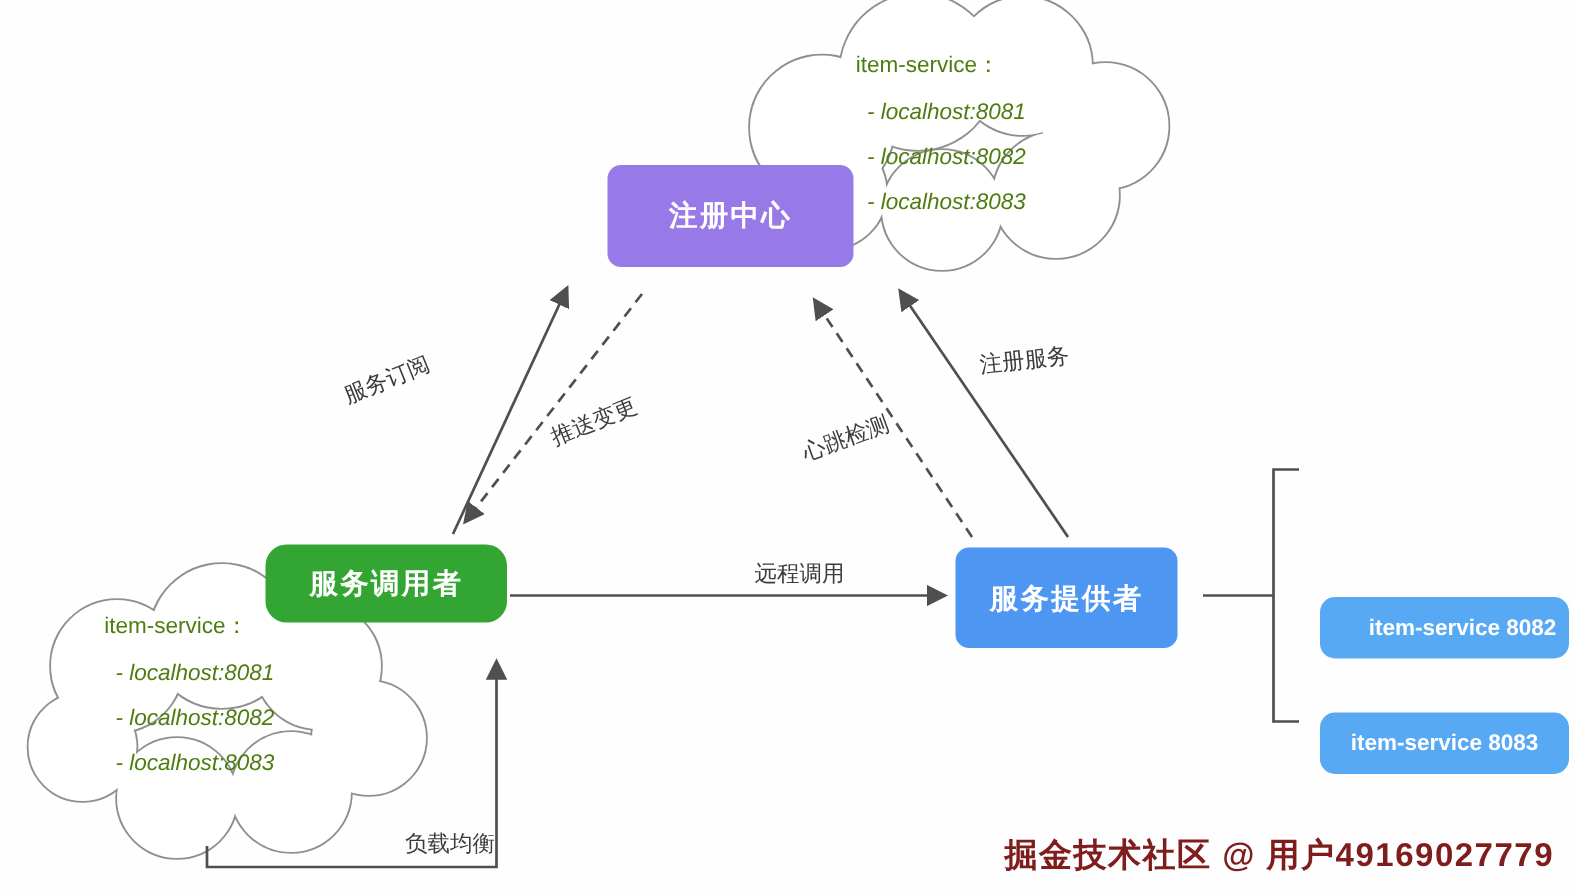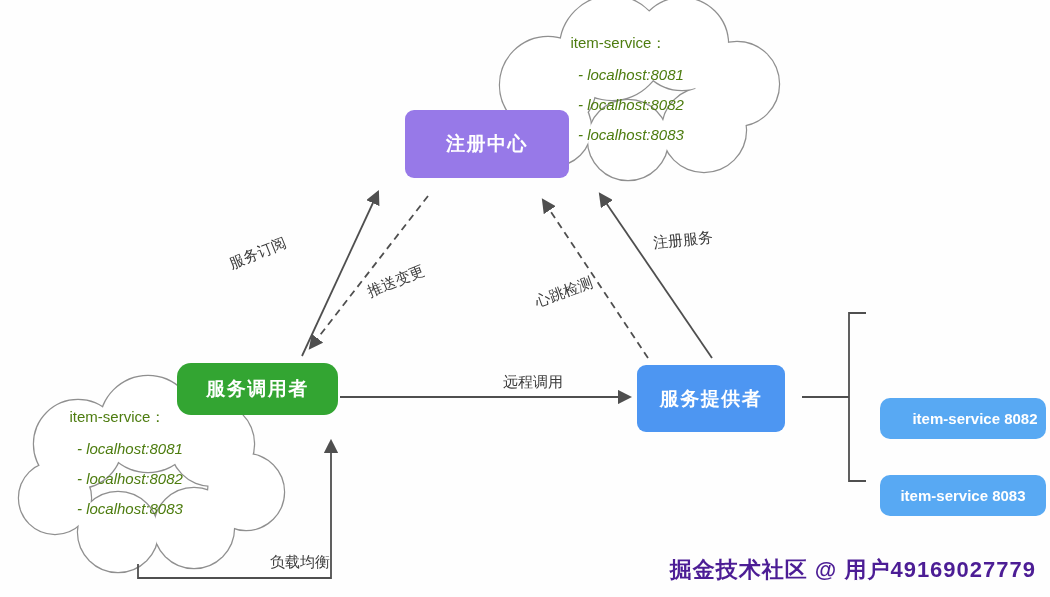--- a/index.html
+++ b/index.html
@@ -26,21 +26,21 @@
   .lbl-register  { left:653px; top:231px; transform:rotate(-6deg); }
   .lbl-remote    { left:455px; top:373px;margin-left:48px; }
   .lbl-load      { left:224px; top:553px;margin-left:46px; }
 
   .instance { position:absolute; left:880px; width:166px; height:41px; background:#58a9f3;
               border-radius:10px; color:#ffffff; font-size:15px; font-weight:bold;
               display:flex; align-items:center; justify-content:center; }
   .inst-0 { top:316px; } .inst-1 { top:398px;padding-left:24px; } .inst-2 { top:438px;margin-top:37px; }
 
   .watermark { position:absolute; right:14px; bottom:12px; font-size:22px; font-weight:bold;
-               color:#4c1d95; letter-spacing:1px; }
+               color:#7f1d1d; letter-spacing:1px; }
 </style>
 </head>
 <body>
 
 <div class="canvas">
 
   <svg class="layer" width="1050" height="597" viewBox="0 0 1050 597">
     <defs>
       <marker id="arw" viewBox="0 0 10 10" refX="8.5" refY="5" markerWidth="8" markerHeight="8" orient="auto-start-reverse">
         <path d="M0,0 L10,5 L0,10 Z" fill="#4f4f4f"></path>

